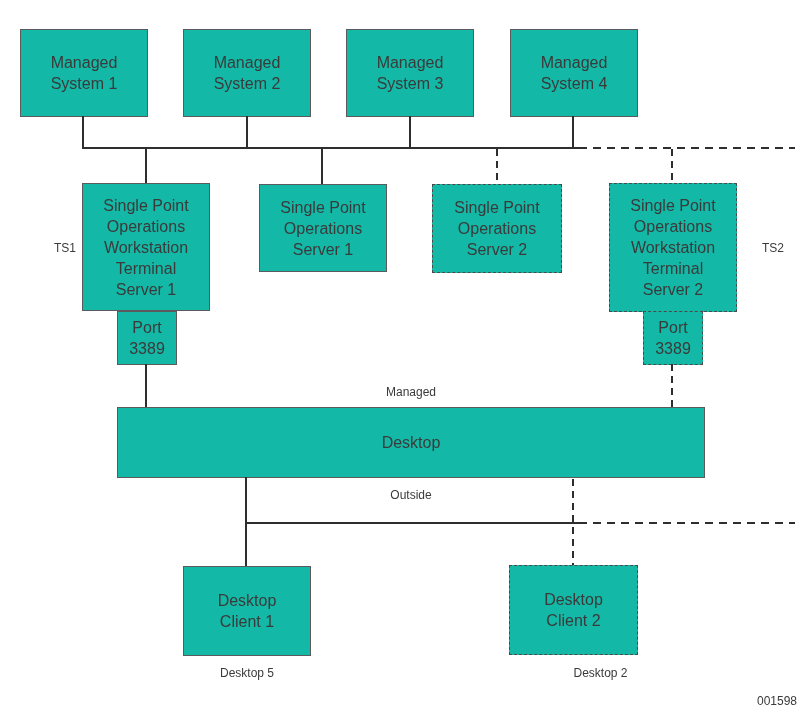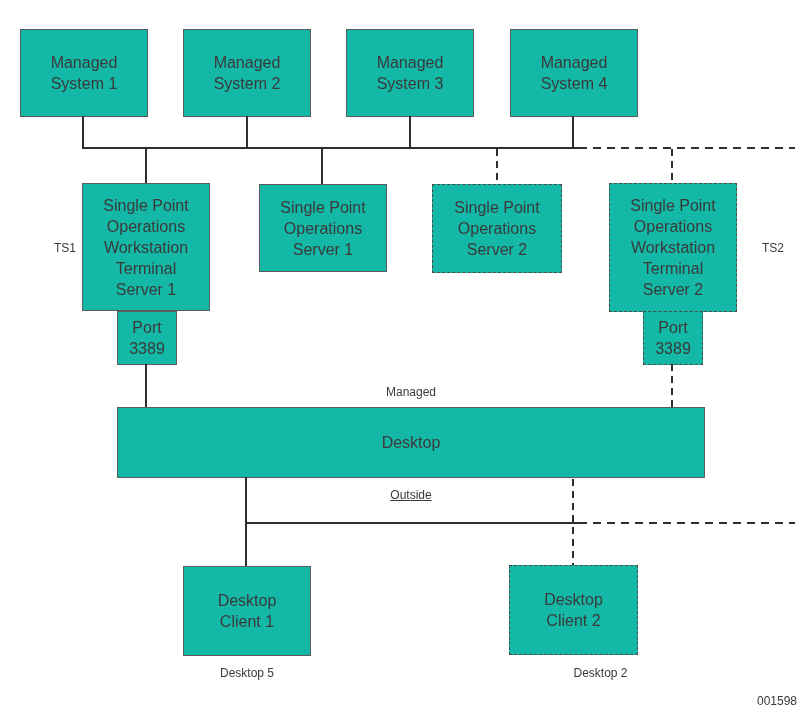--- a/index.html
+++ b/index.html
@@ -96,21 +96,21 @@
 
   <div class="lv" style="left:145px;top:364px;height:43px;"></div>
   <div class="dv" style="left:671px;top:364px;height:43px;"></div>
 
   <div class="lbl center" style="left:117px;top:383px;width:588px;">Managed</div>
 
   <div class="node solid" style="left:117px;top:407px;width:588px;height:71px;">
     <span>Desktop</span>
   </div>
 
-  <div class="lbl center" style="left:117px;top:486px;width:588px;text-decoration:underline;">Outside</div>
+  <div class="lbl center" style="left:117px;top:486px;width:588px;">Outside</div>
 
   <div class="lv" style="left:245px;top:477px;height:90px;"></div>
   <div class="dv" style="left:572px;top:479px;height:86px;"></div>
 
   <div class="lh" style="left:245px;top:522px;width:334px;"></div>
   <div class="dh" style="left:579px;top:522px;width:216px;"></div>
 
   <div class="node solid" style="left:183px;top:566px;width:128px;height:90px;">
     <span>Desktop
 Client 1</span>

